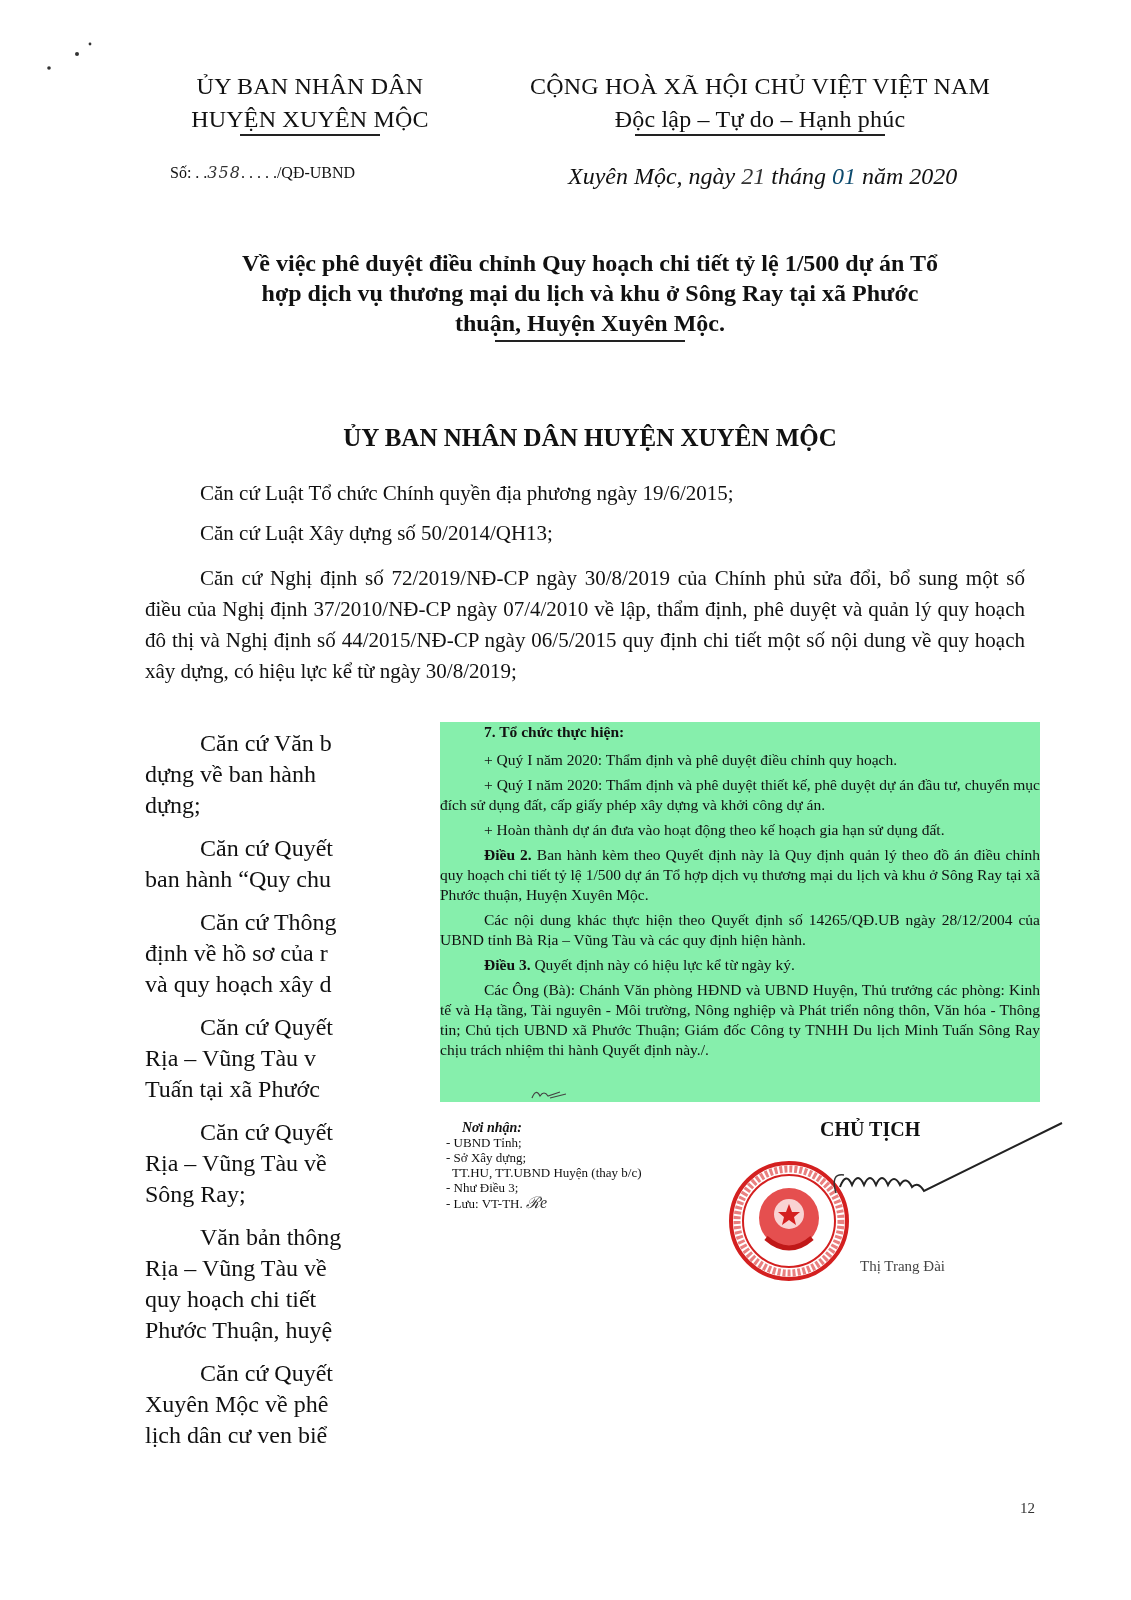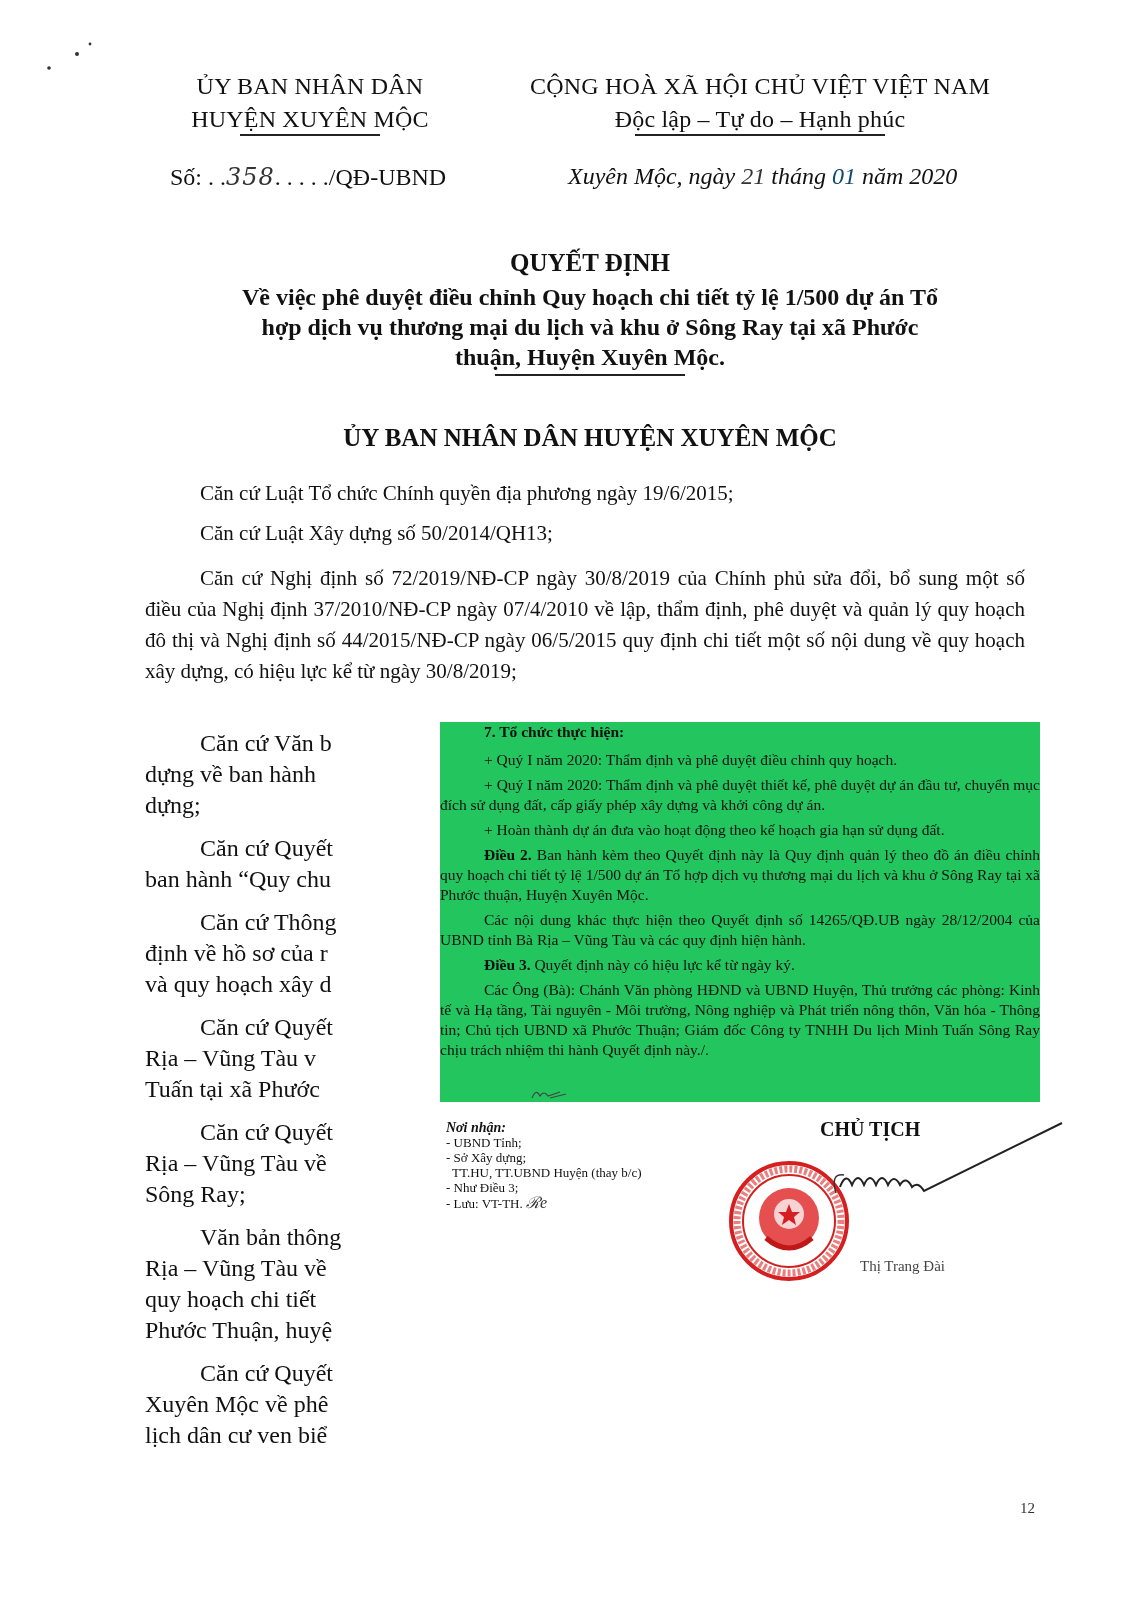--- a/index.html
+++ b/index.html
@@ -7,39 +7,39 @@
       width: 1131px; height: 1600px; background: #ffffff; position: relative; overflow: hidden;
       font-family: "Liberation Serif", "DejaVu Serif", serif; color: #111;
     }
     .abs { position: absolute; }
     .bold { font-weight: bold; }
     .center { text-align: center; }
     .hdr { font-size: 24px; line-height: 33px; letter-spacing: 0.2px; }
     .hdr-left { left: 150px; top: 70px; width: 320px; }
     .hdr-right { left: 480px; top: 70px; width: 560px; }
     .underline-bar { height: 2px; background: #222; margin: 0 auto; }
-    .num-line { left: 170px; top: 163px; font-size: 24px; }
+    .num-line { left: 170px; top: 163px; font-size: 16px; }
     .num-handwrite { font-style: italic; font-family: "DejaVu Serif", serif; color: #333; letter-spacing: 1px; }
     .date-line { left: 568px; top: 163px; font-size: 24px; font-style: italic; }
     .title-block { left: 150px; top: 248px; width: 880px; font-size: 24px; line-height: 30px; }
     .title-block .t1 { font-size: 25px; }
     .issuer { left: 150px; top: 424px; width: 880px; font-size: 25px; }
     .body-text { font-size: 21px; line-height: 31px; text-align: justify; }
     .para { position: absolute; left: 145px; width: 880px; }
     .indent { text-indent: 55px; }
     .left-col { position: absolute; left: 145px; width: 210px; overflow: hidden; white-space: nowrap; font-size: 24px; line-height: 31px; }
     .left-col .ind { padding-left: 55px; }
     .overlay {
-      position: absolute; left: 440px; top: 722px; width: 600px; height: 380px; background: #22c55e;
+      position: absolute; left: 440px; top: 722px; width: 600px; height: 380px; background: #86efac;
       font-size: 15.5px; line-height: 20px; text-align: justify;
     }
     .overlay p { margin: 0 0 5px 0; }
     .overlay .ind { text-indent: 44px; }
     .recipients { position: absolute; left: 446px; top: 1120px; width: 260px; font-size: 13px; line-height: 15px; }
-    .recipients .head { font-weight: bold; font-style: italic; font-size: 14px; }
+    .recipients .head { font-weight: bold; font-style: italic; font-size: 14px; margin-left: 16px; }
     .chutich { position: absolute; left: 820px; top: 1118px; font-size: 20px; font-weight: bold; }
     .signer { position: absolute; left: 860px; top: 1258px; font-size: 15px; color: #444; }
     .page-no { position: absolute; left: 1020px; top: 1500px; font-size: 15px; color: #333; }
     .seal { position: absolute; left: 728px; top: 1160px; width: 122px; height: 122px; }
     .sig { position: absolute; left: 800px; top: 1115px; width: 270px; height: 120px; }
     .specks { position: absolute; left: 40px; top: 36px; width: 60px; height: 40px; }
   </style>
 </head>
 <body>
 
@@ -67,21 +67,20 @@
 
 <div class="abs date-line">
   <span>Xuyên Mộc, ngày</span>
   <span style="color:#333;">21</span>
   <span>tháng</span>
   <span style="color:#0c4a6e;">01</span>
   <span>năm 2020</span>
 </div>
 
 <div class="abs title-block center bold">
-  <div class="t1" style="margin-bottom:4px;">QUYẾT ĐỊNH</div>
   <div>Về việc phê duyệt điều chỉnh Quy hoạch chi tiết tỷ lệ 1/500 dự án Tổ</div>
   <div>hợp dịch vụ thương mại du lịch và khu ở Sông Ray tại xã Phước</div>
   <div>thuận, Huyện Xuyên Mộc.</div>
   <div class="underline-bar" style="width:190px;margin-top:2px;"></div>
 </div>
 
 <div class="abs issuer center bold">ỦY BAN NHÂN DÂN HUYỆN XUYÊN MỘC</div>
 
 <div class="para body-text indent" style="top:478px;">Căn cứ Luật Tổ chức Chính quyền địa phương ngày 19/6/2015;</div>
 <div class="para body-text indent" style="top:518px;">Căn cứ Luật Xây dựng số 50/2014/QH13;</div>

